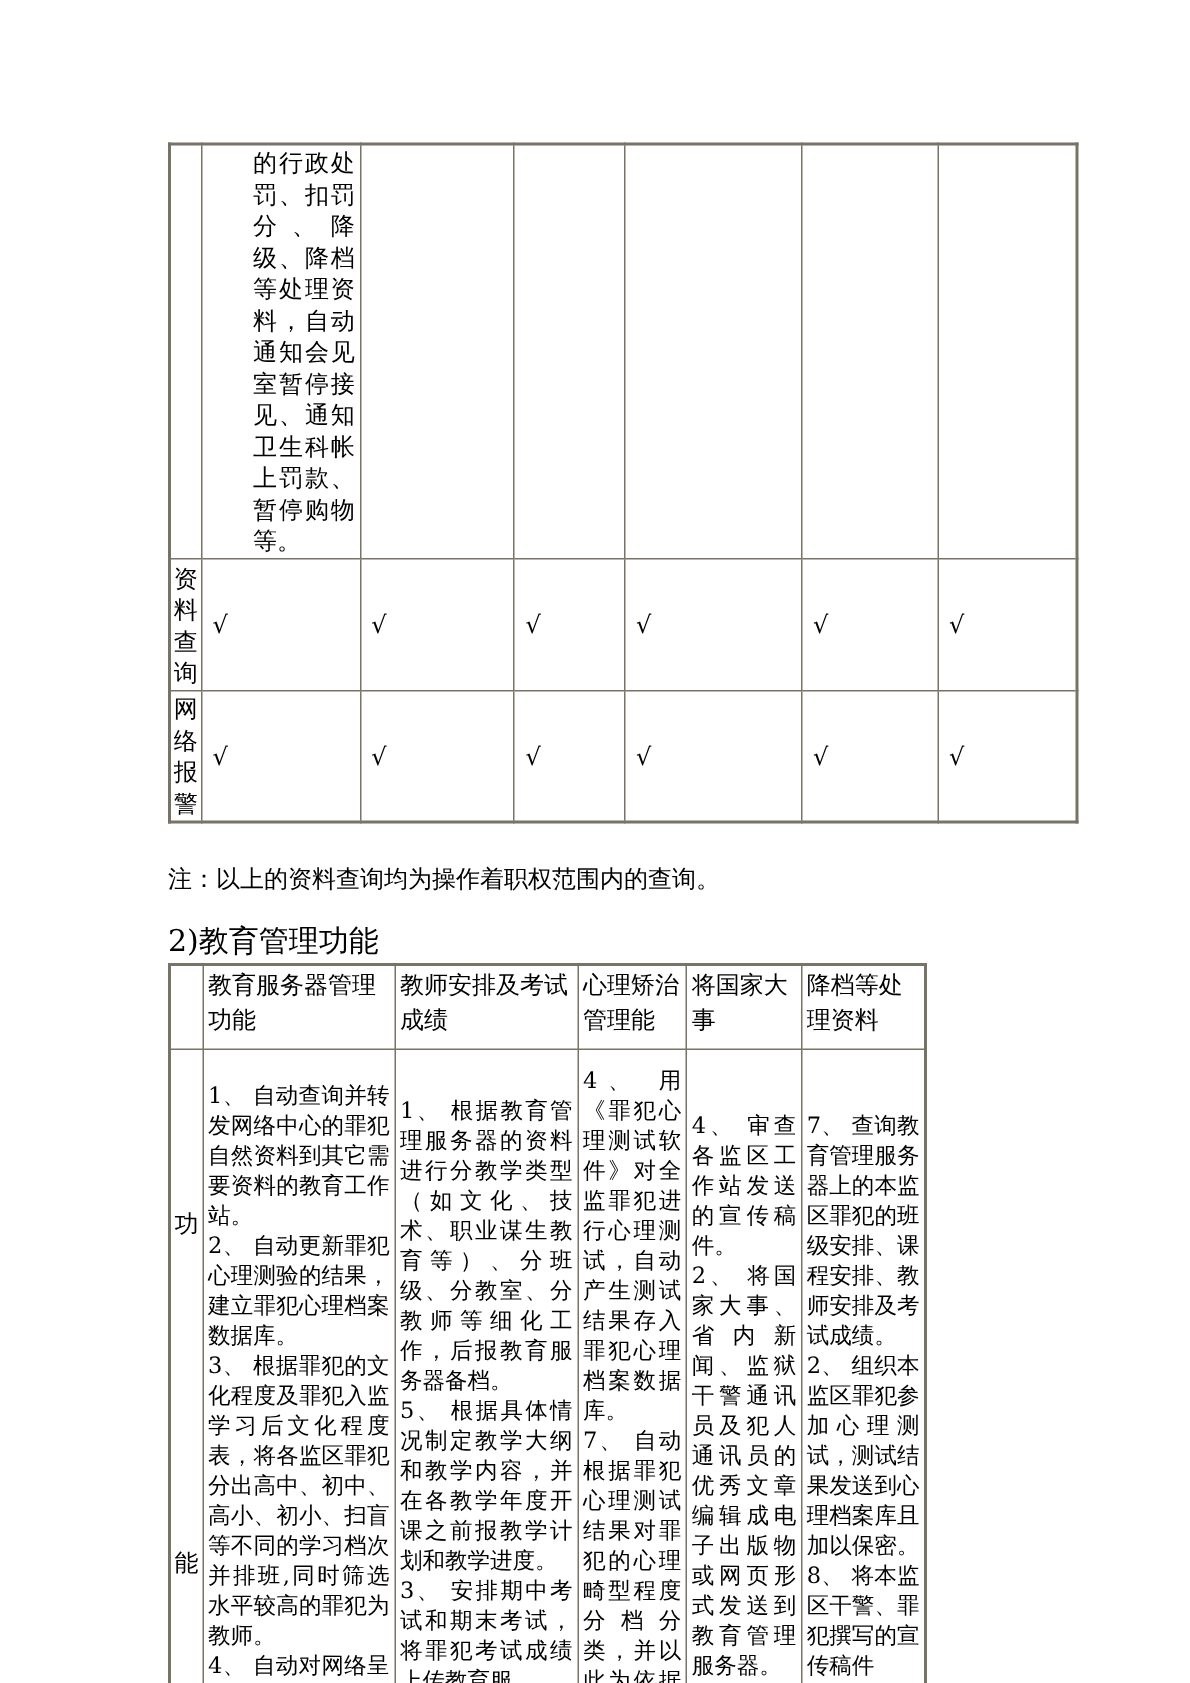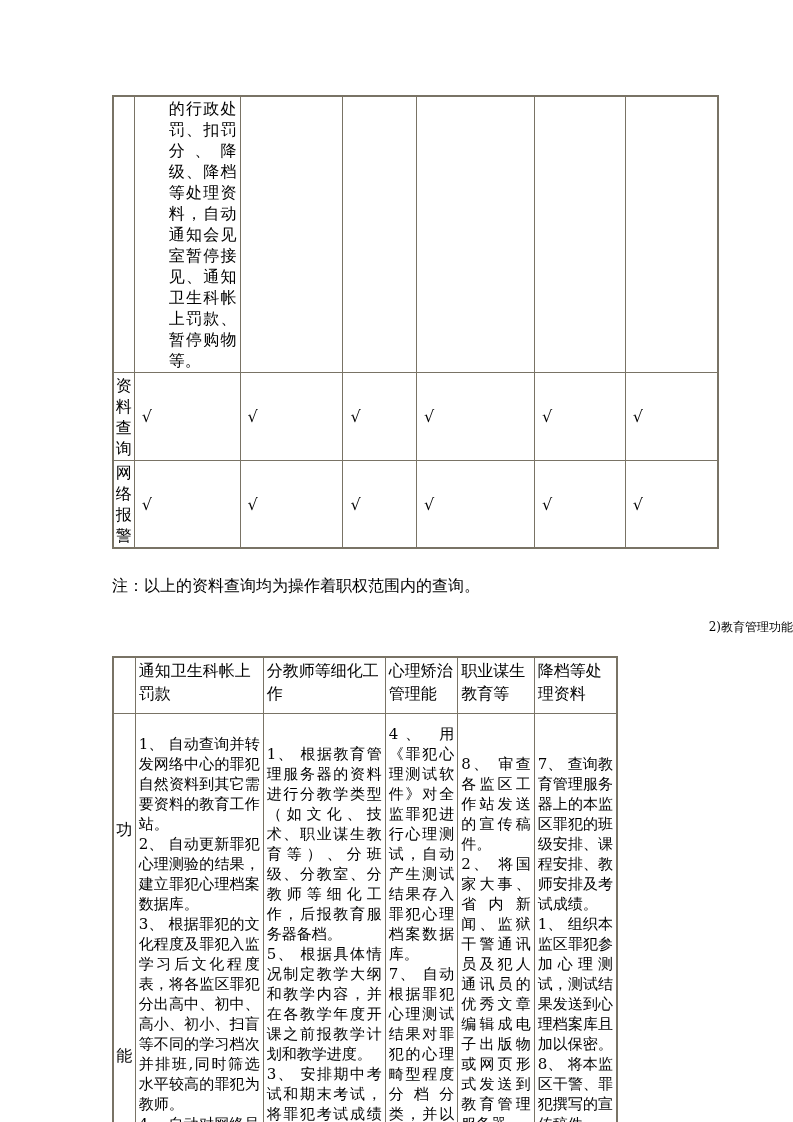--- a/index.html
+++ b/index.html
@@ -22,21 +22,21 @@
   .t1 .r-cont  { height: 150px; }
   .t1 .r-chk1  { height: 88px; }
   .t1 .r-chk2  { height: 87px; }
   .t1 td.txt { vertical-align: top; text-align: justify; }
   .t1 td.lbl { padding: 1px 0; }
   .t1 td.lbl span { display: block; text-align: center; line-height: 21px; }
   td.chk { text-align: left; padding-left: 7px; vertical-align: middle; }
 
   
   .note { margin: 26px 13px 0 0; font-size: 16px; line-height: 21px; }
-  .heading { margin: 21px 0 18px 0; font-size: 12px; line-height: 21px; text-align: right; }
+  .heading { margin: 21px 0 4px 0; font-size: 20px; line-height: 21px; }
 
   
   .t2 .hdr { height: 56px; }
   .t2 .hdr td { font-size: 16px; line-height: 23px; vertical-align: top; text-align: left; }
   .t2 .bodyrow { height: 462px; }
   .t2 td.cellblock { font-size: 15px; line-height: 20px; vertical-align: middle; text-align: justify; }
   .t2 td.lblcell { padding: 0; }
   .vlabel {
     height: 452px; display: flex; flex-direction: column;
     justify-content: space-around; align-items: center;
@@ -109,24 +109,24 @@
       <col style="width:22px">
         <col style="width:127px">
         <col style="width:121px">
       <col style="width:72px">
         <col style="width:76px">
         <col style="width:82px">
     </colgroup>
     <tbody>
       <tr class="hdr">
         <td></td>
-        <td>通知卫生科帐上罚款</td>
-        <td>分教师等细化工作</td>
+        <td>教育服务器管理功能</td>
+        <td>教师安排及考试成绩</td>
         <td>心理矫治管理能</td>
-        <td>职业谋生教育等</td>
+        <td>将国家大事</td>
         <td>降档等处理资料</td>
       </tr>
       <tr class="bodyrow">
         <td class="lblcell">
           <div class="vlabel">
               <span>功</span>
               <span>能</span>
             </div>
         </td>
         <td class="cellblock">
@@ -138,25 +138,25 @@
         <td class="cellblock">
             <p class="para">1、 根据教育管理服务器的资料进行分教学类型（如文化、技术、职业谋生教育等）、分班级、分教室、分教师等细化工作，后报教育服务器备档。</p>
             <p class="para">5、 根据具体情况制定教学大纲和教学内容，并在各教学年度开课之前报教学计划和教学进度。</p>
             <p class="para">3、 安排期中考试和期末考试，将罪犯考试成绩上传教育服</p>
           </td>
         <td class="cellblock">
             <p class="para">4、 用《罪犯心理测试软件》对全监罪犯进行心理测试，自动产生测试结果存入罪犯心理档案数据库。</p>
             <p class="para">7、 自动根据罪犯心理测试结果对罪犯的心理畸型程度分档分类，并以此为依据对各档罪</p>
           </td>
         <td class="cellblock">
-            <p class="para">8、 审查各监区工作站发送的宣传稿件。</p>
+            <p class="para">4、 审查各监区工作站发送的宣传稿件。</p>
             <p class="para">2、 将国家大事、省内新闻、监狱干警通讯员及犯人通讯员的优秀文章编辑成电子出版物或网页形式发送到教育管理服务器。</p>
           </td>
         <td class="cellblock">
             <p class="para">7、 查询教育管理服务器上的本监区罪犯的班级安排、课程安排、教师安排及考试成绩。</p>
-            <p class="para">1、 组织本监区罪犯参加心理测试，测试结果发送到心理档案库且加以保密。</p>
+            <p class="para">2、 组织本监区罪犯参加心理测试，测试结果发送到心理档案库且加以保密。</p>
             <p class="para">8、 将本监区干警、罪犯撰写的宣传稿件</p>
           </td>
       </tr>
     </tbody>
   </table>
 
 </div>
 
 </body></html>

